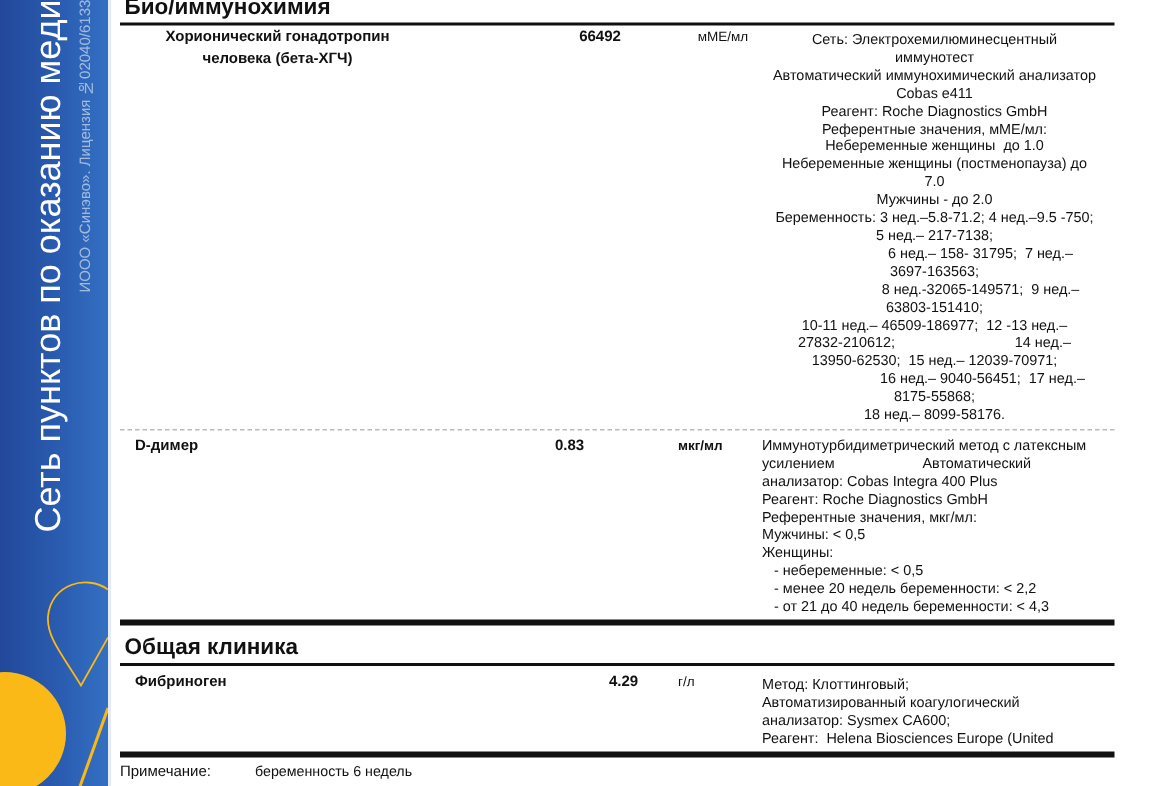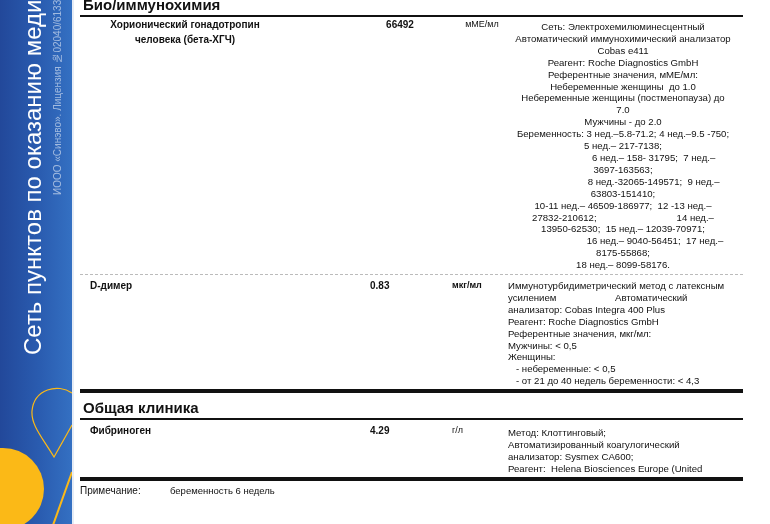--- a/index.html
+++ b/index.html
@@ -70,20 +70,21 @@
 
   <div class="section-title" style="margin-top:-4px;">Био/иммунохимия</div>
   <div class="rule-thin" style="margin-top:1px;"></div>
 
   <div class="row" style="padding-top:4px;text-align:center;">
     <div class="name">Хорионический гонадотропин человека (бета-ХГЧ)</div>
     <div class="value">66492</div>
     <div class="unit">мМЕ/мл</div>
     <div class="method">
         <span class="method-line">Сеть: Электрохемилюминесцентный</span>
+        <span class="method-line">иммунотест</span>
         <span class="method-line">Автоматический иммунохимический анализатор</span>
         <span class="method-line">Cobas e411</span>
         <span class="method-line">Реагент: Roche Diagnostics GmbH</span>
         <span class="method-line">Референтные значения, мМЕ/мл:</span>
         <span class="method-line">Небеременные женщины  до 1.0</span>
         <span class="method-line">Небеременные женщины (постменопауза) до</span>
         <span class="method-line">7.0</span>
         <span class="method-line">Мужчины - до 2.0</span>
         <span class="method-line">Беременность: 3 нед.–5.8-71.2; 4 нед.–9.5 -750;</span>
         <span class="method-line">5 нед.– 217-7138;</span>
@@ -107,31 +108,32 @@
     <div class="unit" style="top:3px;font-weight:bold;">мкг/мл</div>
     <div class="method">
         <span class="method-line">Иммунотурбидиметрический метод с латексным</span>
         <span class="method-line">усилением                      Автоматический</span>
         <span class="method-line">анализатор: Cobas Integra 400 Plus</span>
         <span class="method-line">Реагент: Roche Diagnostics GmbH</span>
         <span class="method-line">Референтные значения, мкг/мл:</span>
         <span class="method-line">Мужчины: &lt; 0,5</span>
         <span class="method-line">Женщины:</span>
         <span class="method-line">   - небеременные: &lt; 0,5</span>
+        <span class="method-line">   - менее 20 недель беременности: &lt; 2,2</span>
         <span class="method-line">   - от 21 до 40 недель беременности: &lt; 4,3</span>
       </div>
   </div>
   <div class="rule-thick" style="margin-top:2px;"></div>
 
   <div class="section-title" style="margin-top:6px;">Общая клиника</div>
   <div class="rule-thin" style="margin-top:1px;"></div>
 
   <div class="row" style="padding-top:7px;">
     <div class="name" style="top:3px;">Фибриноген</div>
-    <div class="value" style="top:3px;">4.29</div>
+    <div class="value" style="top:3px;margin-left:36px;">4.29</div>
     <div class="unit" style="top:3px;">г/л</div>
     <div class="method">
         <span class="method-line">Метод: Клоттинговый;</span>
         <span class="method-line">Автоматизированный коагулогический</span>
         <span class="method-line">анализатор: Sysmex CA600;</span>
         <span class="method-line">Реагент:  Helena Biosciences Europe (United</span>
       </div>
   </div>
   <div class="rule-thick" style="margin-top:2px;"></div>
 

